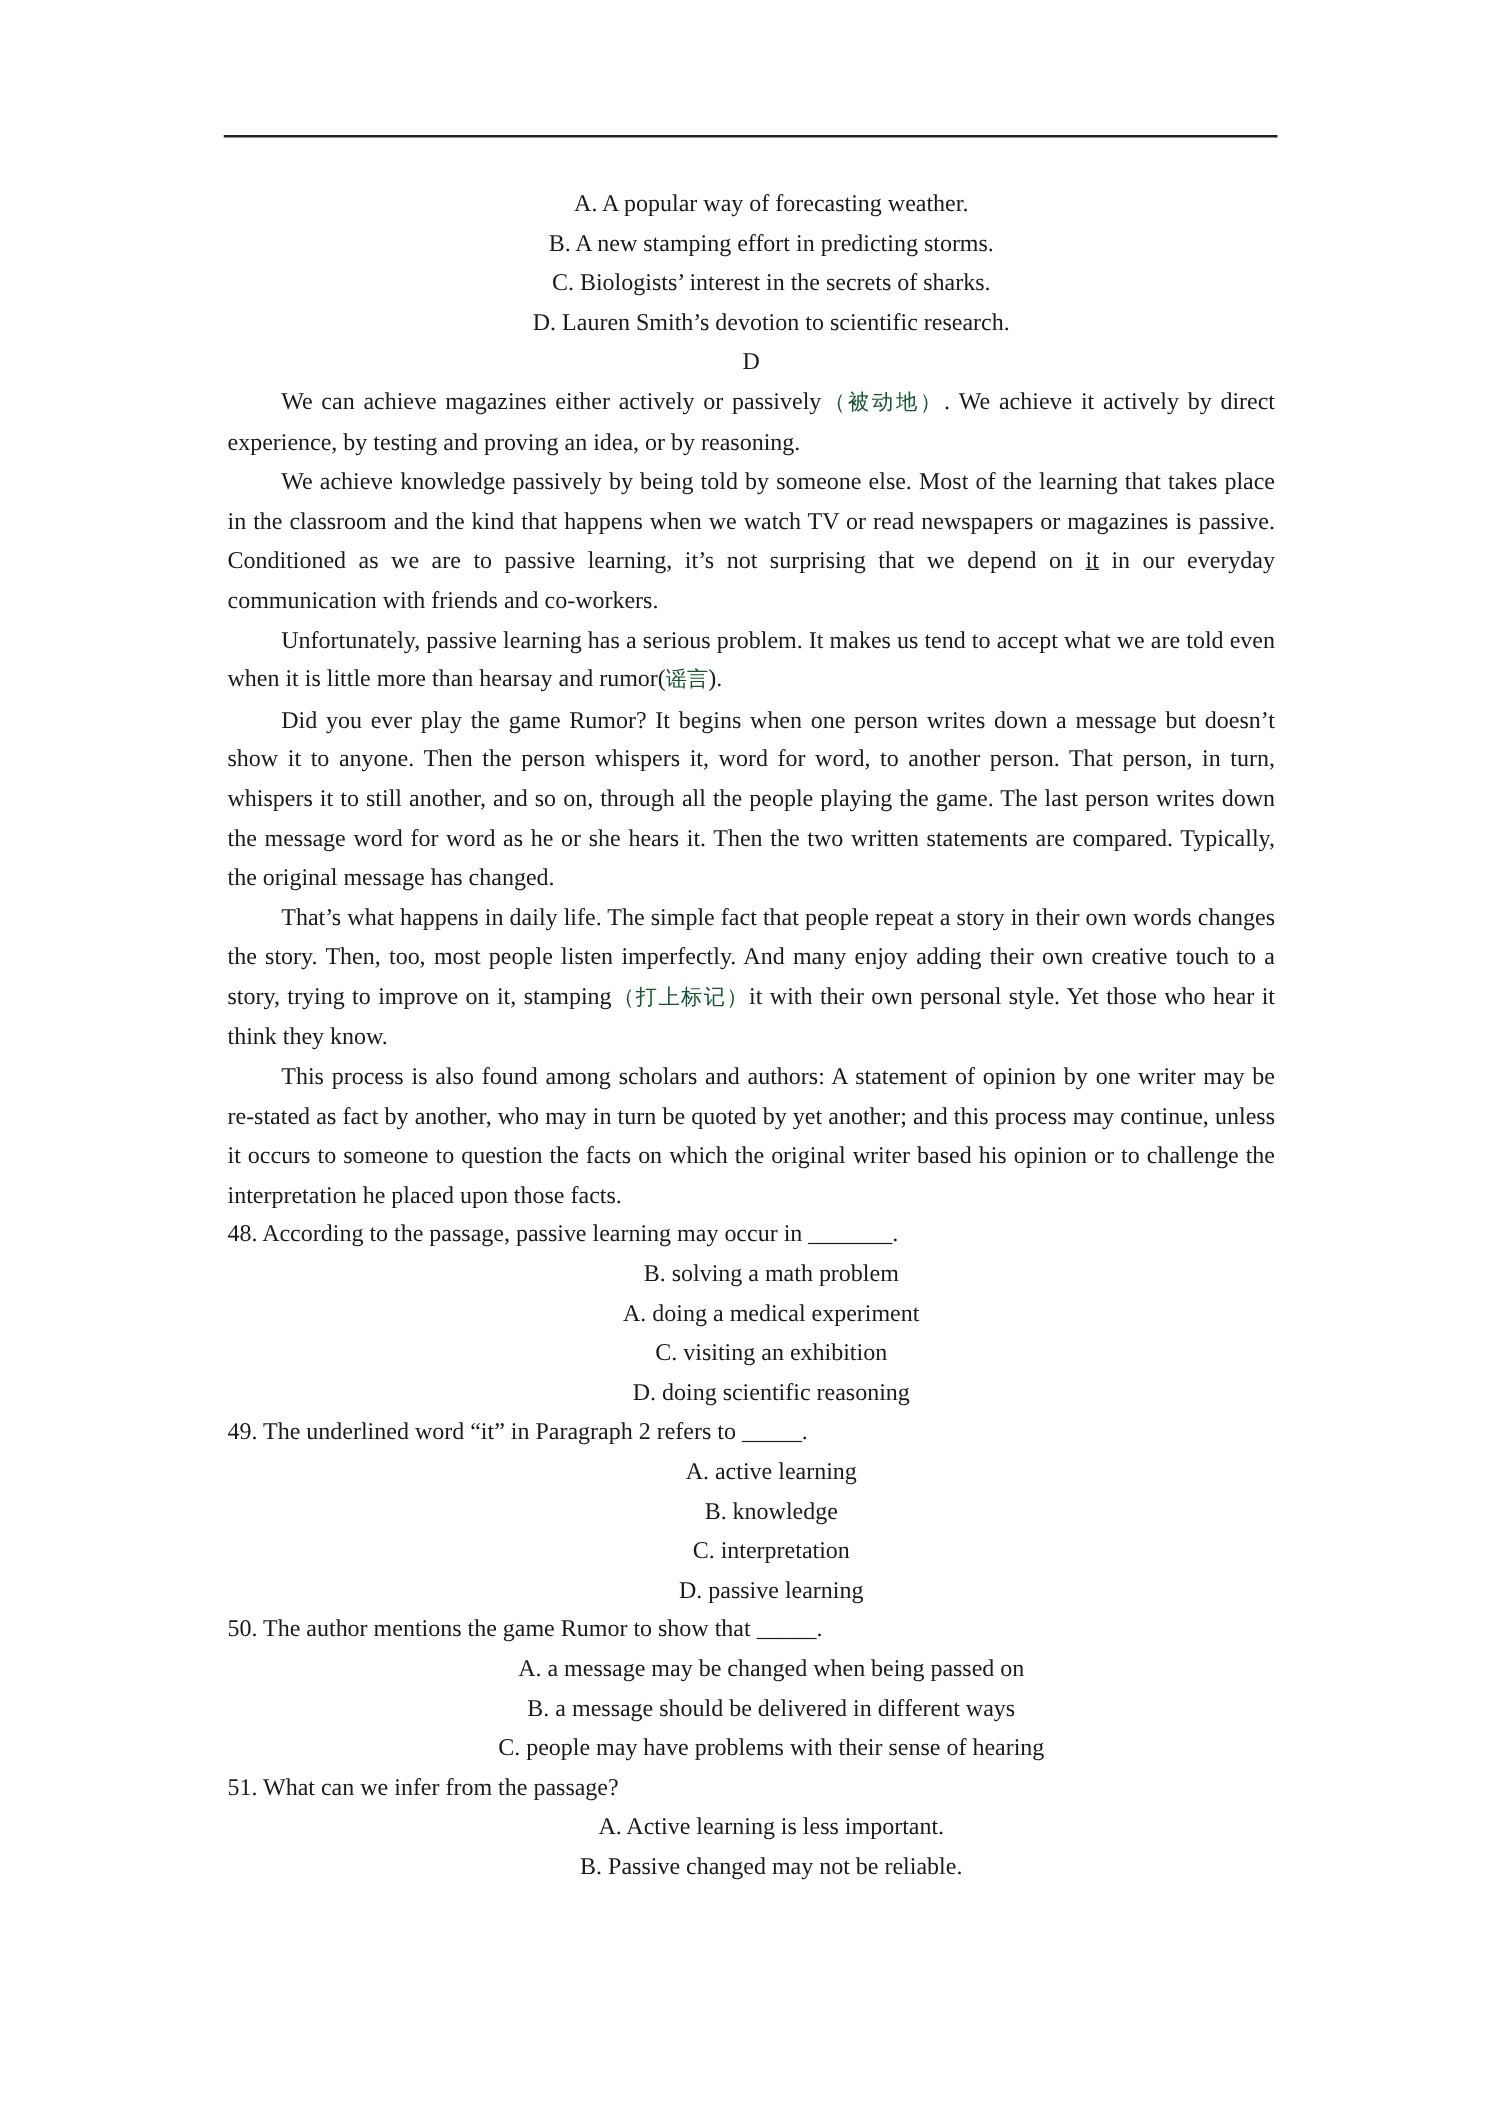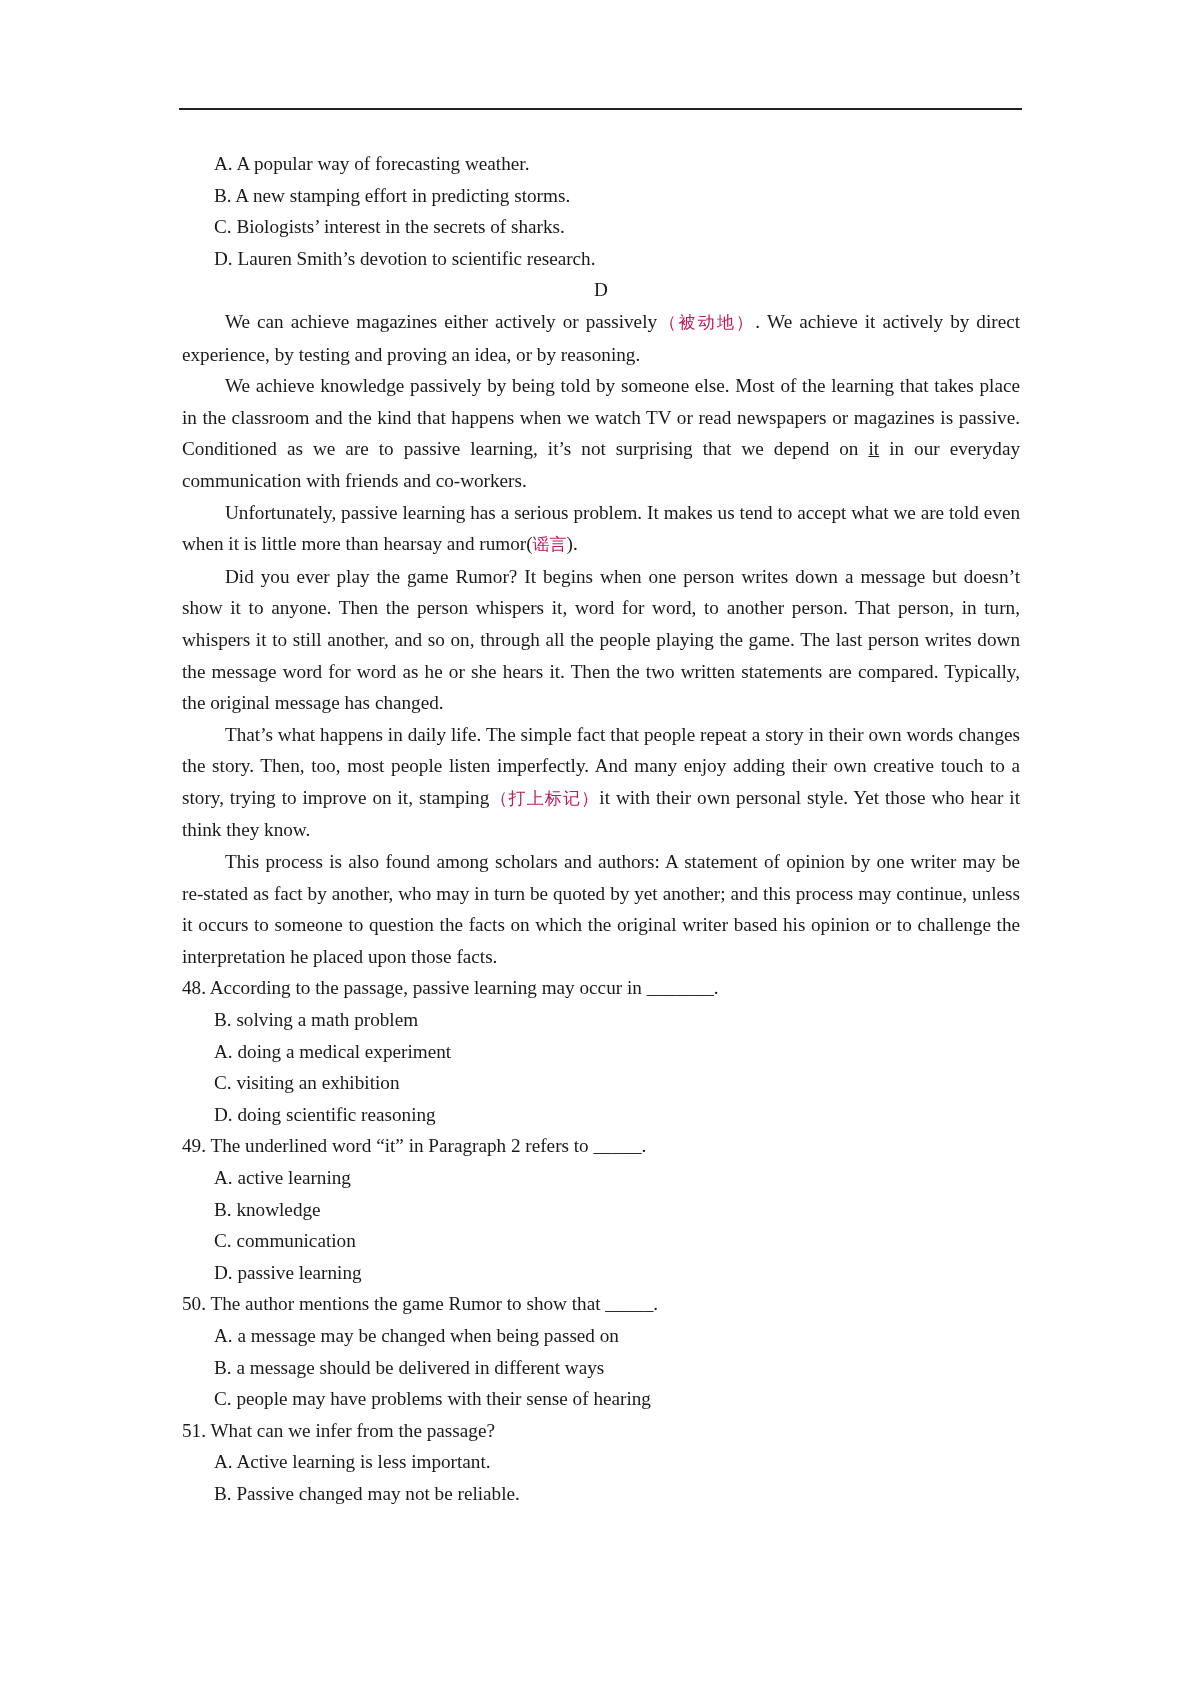--- a/index.html
+++ b/index.html
@@ -10,27 +10,27 @@
   }
   .rule {
     position: absolute; left: 179px; top: 108px; width: 843px; height: 0;
     border-top: 2px solid #222;
   }
   .page {
     position: absolute; left: 182px; top: 148px; width: 838px;
     font-size: 19.2px; line-height: 31.6px;
   }
   .line { height: 31.6px; white-space: nowrap; }
-  .opt { padding-left: 32px; }
+  .opt { padding-left: 32px; text-align: center; }
   .center { text-align: center; padding-left: 0; width: 838px; }
   .para { text-align: justify; text-indent: 43px; margin: 0; }
   .para-text { display: inline; }
   .q { padding-left: 0; }
   .u { text-decoration: underline; margin-top: 16px; }
-  .cjk { font-family: "DejaVu Sans", sans-serif; font-size: 17px; color: #be185d; margin-top: 40px; }
+  .cjk { font-family: "DejaVu Sans", sans-serif; font-size: 17px; color: #14532d; margin-top: 40px; }
 </style>
 </head>
 <body>
 
 <div class="rule"></div>
 
 <div class="page">
 
   <div class="line opt">A. A popular way of forecasting weather.</div>
   <div class="line opt">B. A new stamping effort in predicting storms.</div>
@@ -53,21 +53,21 @@
 
   <div class="line q">48. According to the passage, passive learning may occur in _______.</div>
   <div class="line opt">B. solving a math problem</div>
   <div class="line opt">A. doing a medical experiment</div>
   <div class="line opt">C. visiting an exhibition</div>
   <div class="line opt">D. doing scientific reasoning</div>
 
   <div class="line q">49. The underlined word “it” in Paragraph 2 refers to _____.</div>
   <div class="line opt">A. active learning</div>
   <div class="line opt">B. knowledge</div>
-  <div class="line opt">C. communication</div>
+  <div class="line opt">C. interpretation</div>
   <div class="line opt">D. passive learning</div>
 
   <div class="line q">50. The author mentions the game Rumor to show that _____.</div>
   <div class="line opt">A. a message may be changed when being passed on</div>
   <div class="line opt">B. a message should be delivered in different ways</div>
   <div class="line opt">C. people may have problems with their sense of hearing</div>
 
   <div class="line q">51. What can we infer from the passage?</div>
   <div class="line opt">A. Active learning is less important.</div>
   <div class="line opt">B. Passive changed may not be reliable.</div>

